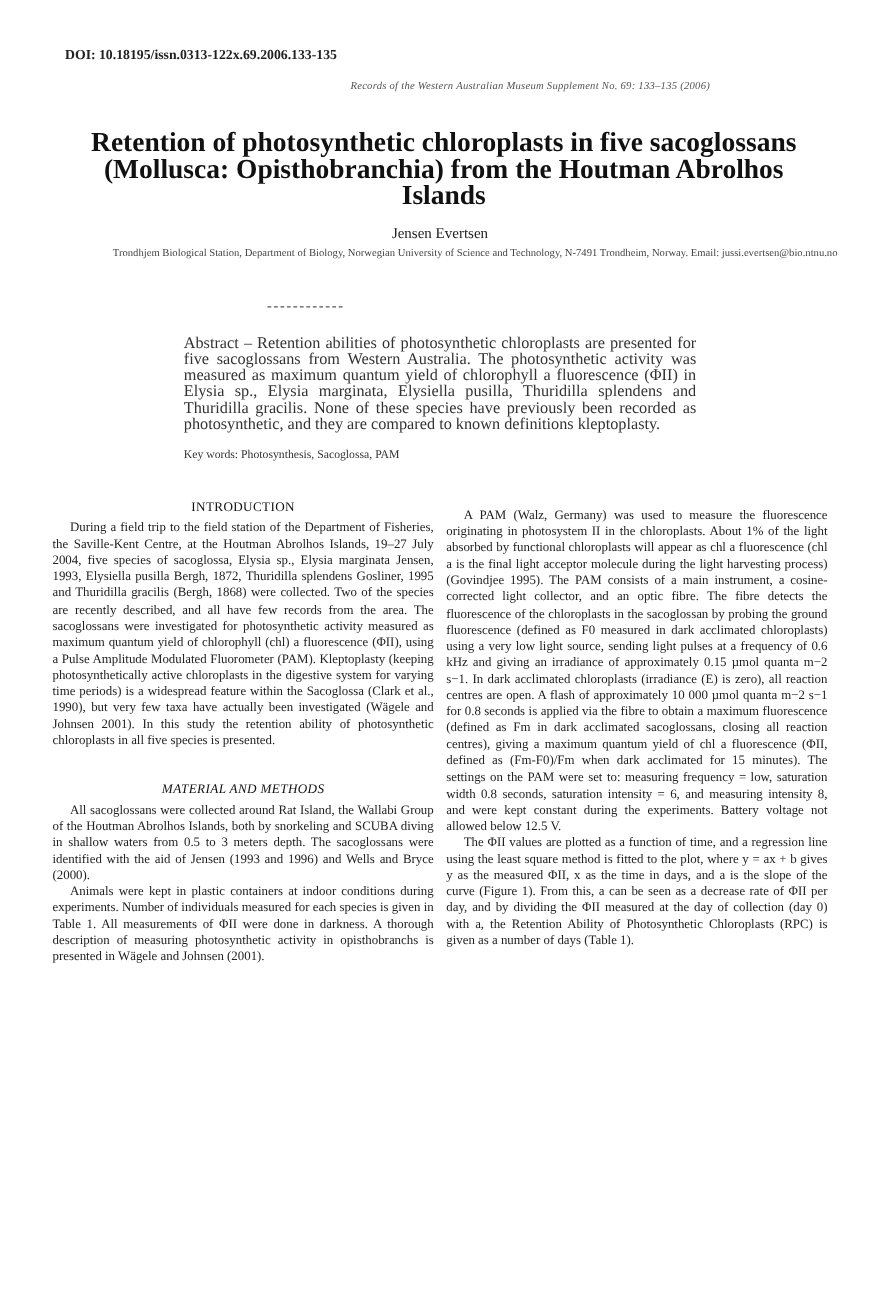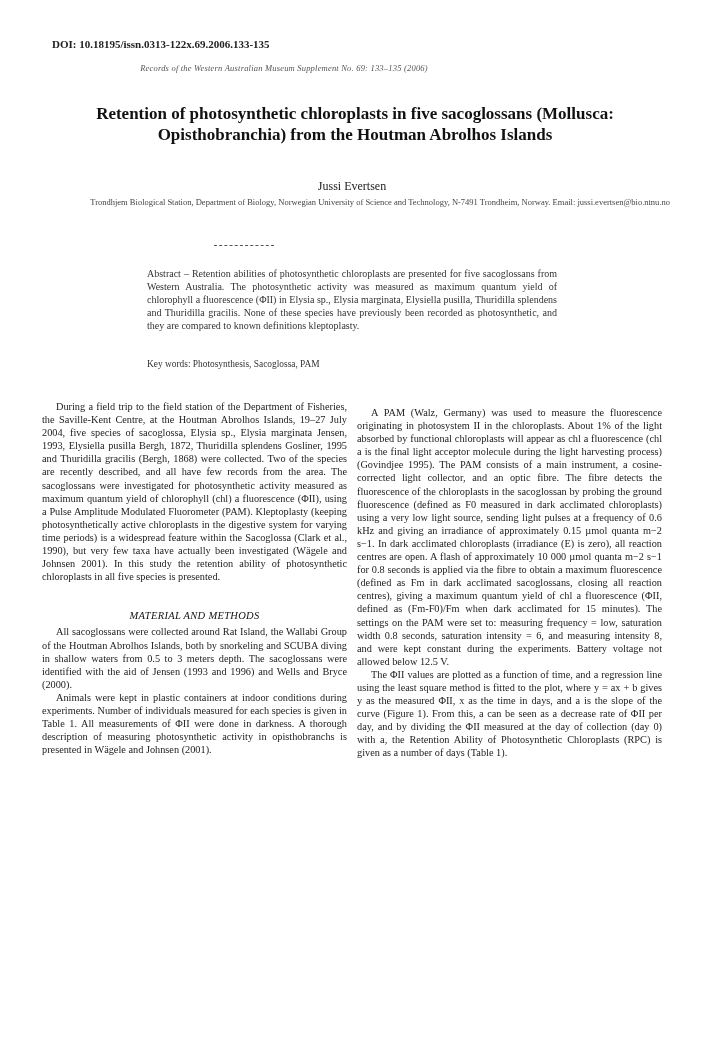--- a/index.html
+++ b/index.html
@@ -1,47 +1,48 @@
 <!DOCTYPE html>
 <html><head>
 <meta charset="utf-8">
 <style>
   html, body { margin: 0; padding: 0; background: #ffffff; }
   body { width: 704px; height: 1043px; position: relative; overflow: hidden;
          font-family: "Liberation Serif", "DejaVu Serif", serif; color: #1a1a1a; }
   .doi { position: absolute; left: 52px; top: 38px; font-size: 11px; font-weight: bold; color: #222; }
-  .journal { position: absolute; left: 0; width: 568px; top: 63px; text-align: center; font-size: 8.5px; font-style: italic; color: #555; letter-spacing: 0.2px; }
-  .title { position: absolute; left: 60px; width: 590px; top: 103px; text-align: center; font-size: 17px; font-weight: bold; line-height: 21px; color: #111; }
+  .journal { position: absolute; left: 0; width: 568px; top: 63px; text-align: right; font-size: 8.5px; font-style: italic; color: #555; letter-spacing: 0.2px; }
+  .title { position: absolute; left: 60px; width: 590px; top: 103px; text-align: center; font-size: 22px; font-weight: bold; line-height: 21px; color: #111; }
   .author { position: absolute; left: 0; width: 704px; top: 179px; text-align: center; font-size: 12px; color: #222; }
   .affil { position: absolute; left: 40px; width: 630px; top: 196px; text-align: right; font-size: 8.5px; line-height: 13px; color: #444; }
   .divider { position: absolute; left: 214px; top: 245px; width: 60px; height: 1px; border-top: 1px dashed #555; }
-  .abstract { position: absolute; left: 147px; width: 410px; top: 267px; font-size: 10px; line-height: 13px; text-align: justify; color: #333; }
+  .abstract { position: absolute; left: 147px; width: 410px; top: 267px; font-size: 13px; line-height: 13px; text-align: justify; color: #333; }
   .keywords { position: absolute; left: 147px; width: 410px; top: 349px; font-size: 9.4px; color: #333; margin-top: 10px; }
   .col { position: absolute; top: 400px; width: 305px; font-size: 10.3px; line-height: 13.1px; text-align: justify; color: #222; }
   .col.left { left: 42px; }
   .col.right { left: 357px; top: 406px; }
   .col h2 { font-size: 10.5px; font-weight: normal; text-align: center; margin: 0 0 3px 0; letter-spacing: 0.3px; color: #111; }
   .col p { margin: 0; text-indent: 14px; }
   .col h2.mm { margin-top: 26px; font-style: italic; }
 </style>
 </head>
 <body>
 
 <div class="doi">DOI: 10.18195/issn.0313-122x.69.2006.133-135</div>
 <div class="journal">Records of the Western Australian Museum Supplement No. 69: 133–135 (2006)</div>
 
 <div class="title">Retention of photosynthetic chloroplasts in five sacoglossans (Mollusca: Opisthobranchia) from the Houtman Abrolhos Islands</div>
-<div class="author">Jussi Evertsen</div>
+<div class="author">Jensen Evertsen</div>
 <div class="affil">Trondhjem Biological Station, Department of Biology, Norwegian University of Science and Technology, N-7491 Trondheim, Norway. Email: jussi.evertsen@bio.ntnu.no</div>
 <div class="divider"></div>
 
 <div class="abstract">Abstract – Retention abilities of photosynthetic chloroplasts are presented for five sacoglossans from Western Australia. The photosynthetic activity was measured as maximum quantum yield of chlorophyll a fluorescence (ΦII) in Elysia sp., Elysia marginata, Elysiella pusilla, Thuridilla splendens and Thuridilla gracilis. None of these species have previously been recorded as photosynthetic, and they are compared to known definitions kleptoplasty.</div>
 <div class="keywords">Key words: Photosynthesis, Sacoglossa, PAM</div>
 
 <div class="col left">
+  <h2>INTRODUCTION</h2>
   <p>During a field trip to the field station of the Department of Fisheries, the Saville-Kent Centre, at the Houtman Abrolhos Islands, 19–27 July 2004, five species of sacoglossa, Elysia sp., Elysia marginata Jensen, 1993, Elysiella pusilla Bergh, 1872, Thuridilla splendens Gosliner, 1995 and Thuridilla gracilis (Bergh, 1868) were collected. Two of the species are recently described, and all have few records from the area. The sacoglossans were investigated for photosynthetic activity measured as maximum quantum yield of chlorophyll (chl) a fluorescence (ΦII), using a Pulse Amplitude Modulated Fluorometer (PAM). Kleptoplasty (keeping photosynthetically active chloroplasts in the digestive system for varying time periods) is a widespread feature within the Sacoglossa (Clark et al., 1990), but very few taxa have actually been investigated (Wägele and Johnsen 2001). In this study the retention ability of photosynthetic chloroplasts in all five species is presented.</p>
   <h2 class="mm">MATERIAL AND METHODS</h2>
   <p>All sacoglossans were collected around Rat Island, the Wallabi Group of the Houtman Abrolhos Islands, both by snorkeling and SCUBA diving in shallow waters from 0.5 to 3 meters depth. The sacoglossans were identified with the aid of Jensen (1993 and 1996) and Wells and Bryce (2000).</p>
   <p>Animals were kept in plastic containers at indoor conditions during experiments. Number of individuals measured for each species is given in Table 1. All measurements of ΦII were done in darkness. A thorough description of measuring photosynthetic activity in opisthobranchs is presented in Wägele and Johnsen (2001).</p>
 </div>
 
 <div class="col right">
   <p>A PAM (Walz, Germany) was used to measure the fluorescence originating in photosystem II in the chloroplasts. About 1% of the light absorbed by functional chloroplasts will appear as chl a fluorescence (chl a is the final light acceptor molecule during the light harvesting process) (Govindjee 1995). The PAM consists of a main instrument, a cosine-corrected light collector, and an optic fibre. The fibre detects the fluorescence of the chloroplasts in the sacoglossan by probing the ground fluorescence (defined as F0 measured in dark acclimated chloroplasts) using a very low light source, sending light pulses at a frequency of 0.6 kHz and giving an irradiance of approximately 0.15 µmol quanta m−2 s−1. In dark acclimated chloroplasts (irradiance (E) is zero), all reaction centres are open. A flash of approximately 10 000 µmol quanta m−2 s−1 for 0.8 seconds is applied via the fibre to obtain a maximum fluorescence (defined as Fm in dark acclimated sacoglossans, closing all reaction centres), giving a maximum quantum yield of chl a fluorescence (ΦII, defined as (Fm-F0)/Fm when dark acclimated for 15 minutes). The settings on the PAM were set to: measuring frequency = low, saturation width 0.8 seconds, saturation intensity = 6, and measuring intensity 8, and were kept constant during the experiments. Battery voltage not allowed below 12.5 V.</p>
   <p>The ΦII values are plotted as a function of time, and a regression line using the least square method is fitted to the plot, where y = ax + b gives y as the measured ΦII, x as the time in days, and a is the slope of the curve (Figure 1). From this, a can be seen as a decrease rate of ΦII per day, and by dividing the ΦII measured at the day of collection (day 0) with a, the Retention Ability of Photosynthetic Chloroplasts (RPC) is given as a number of days (Table 1).</p>
 </div>

